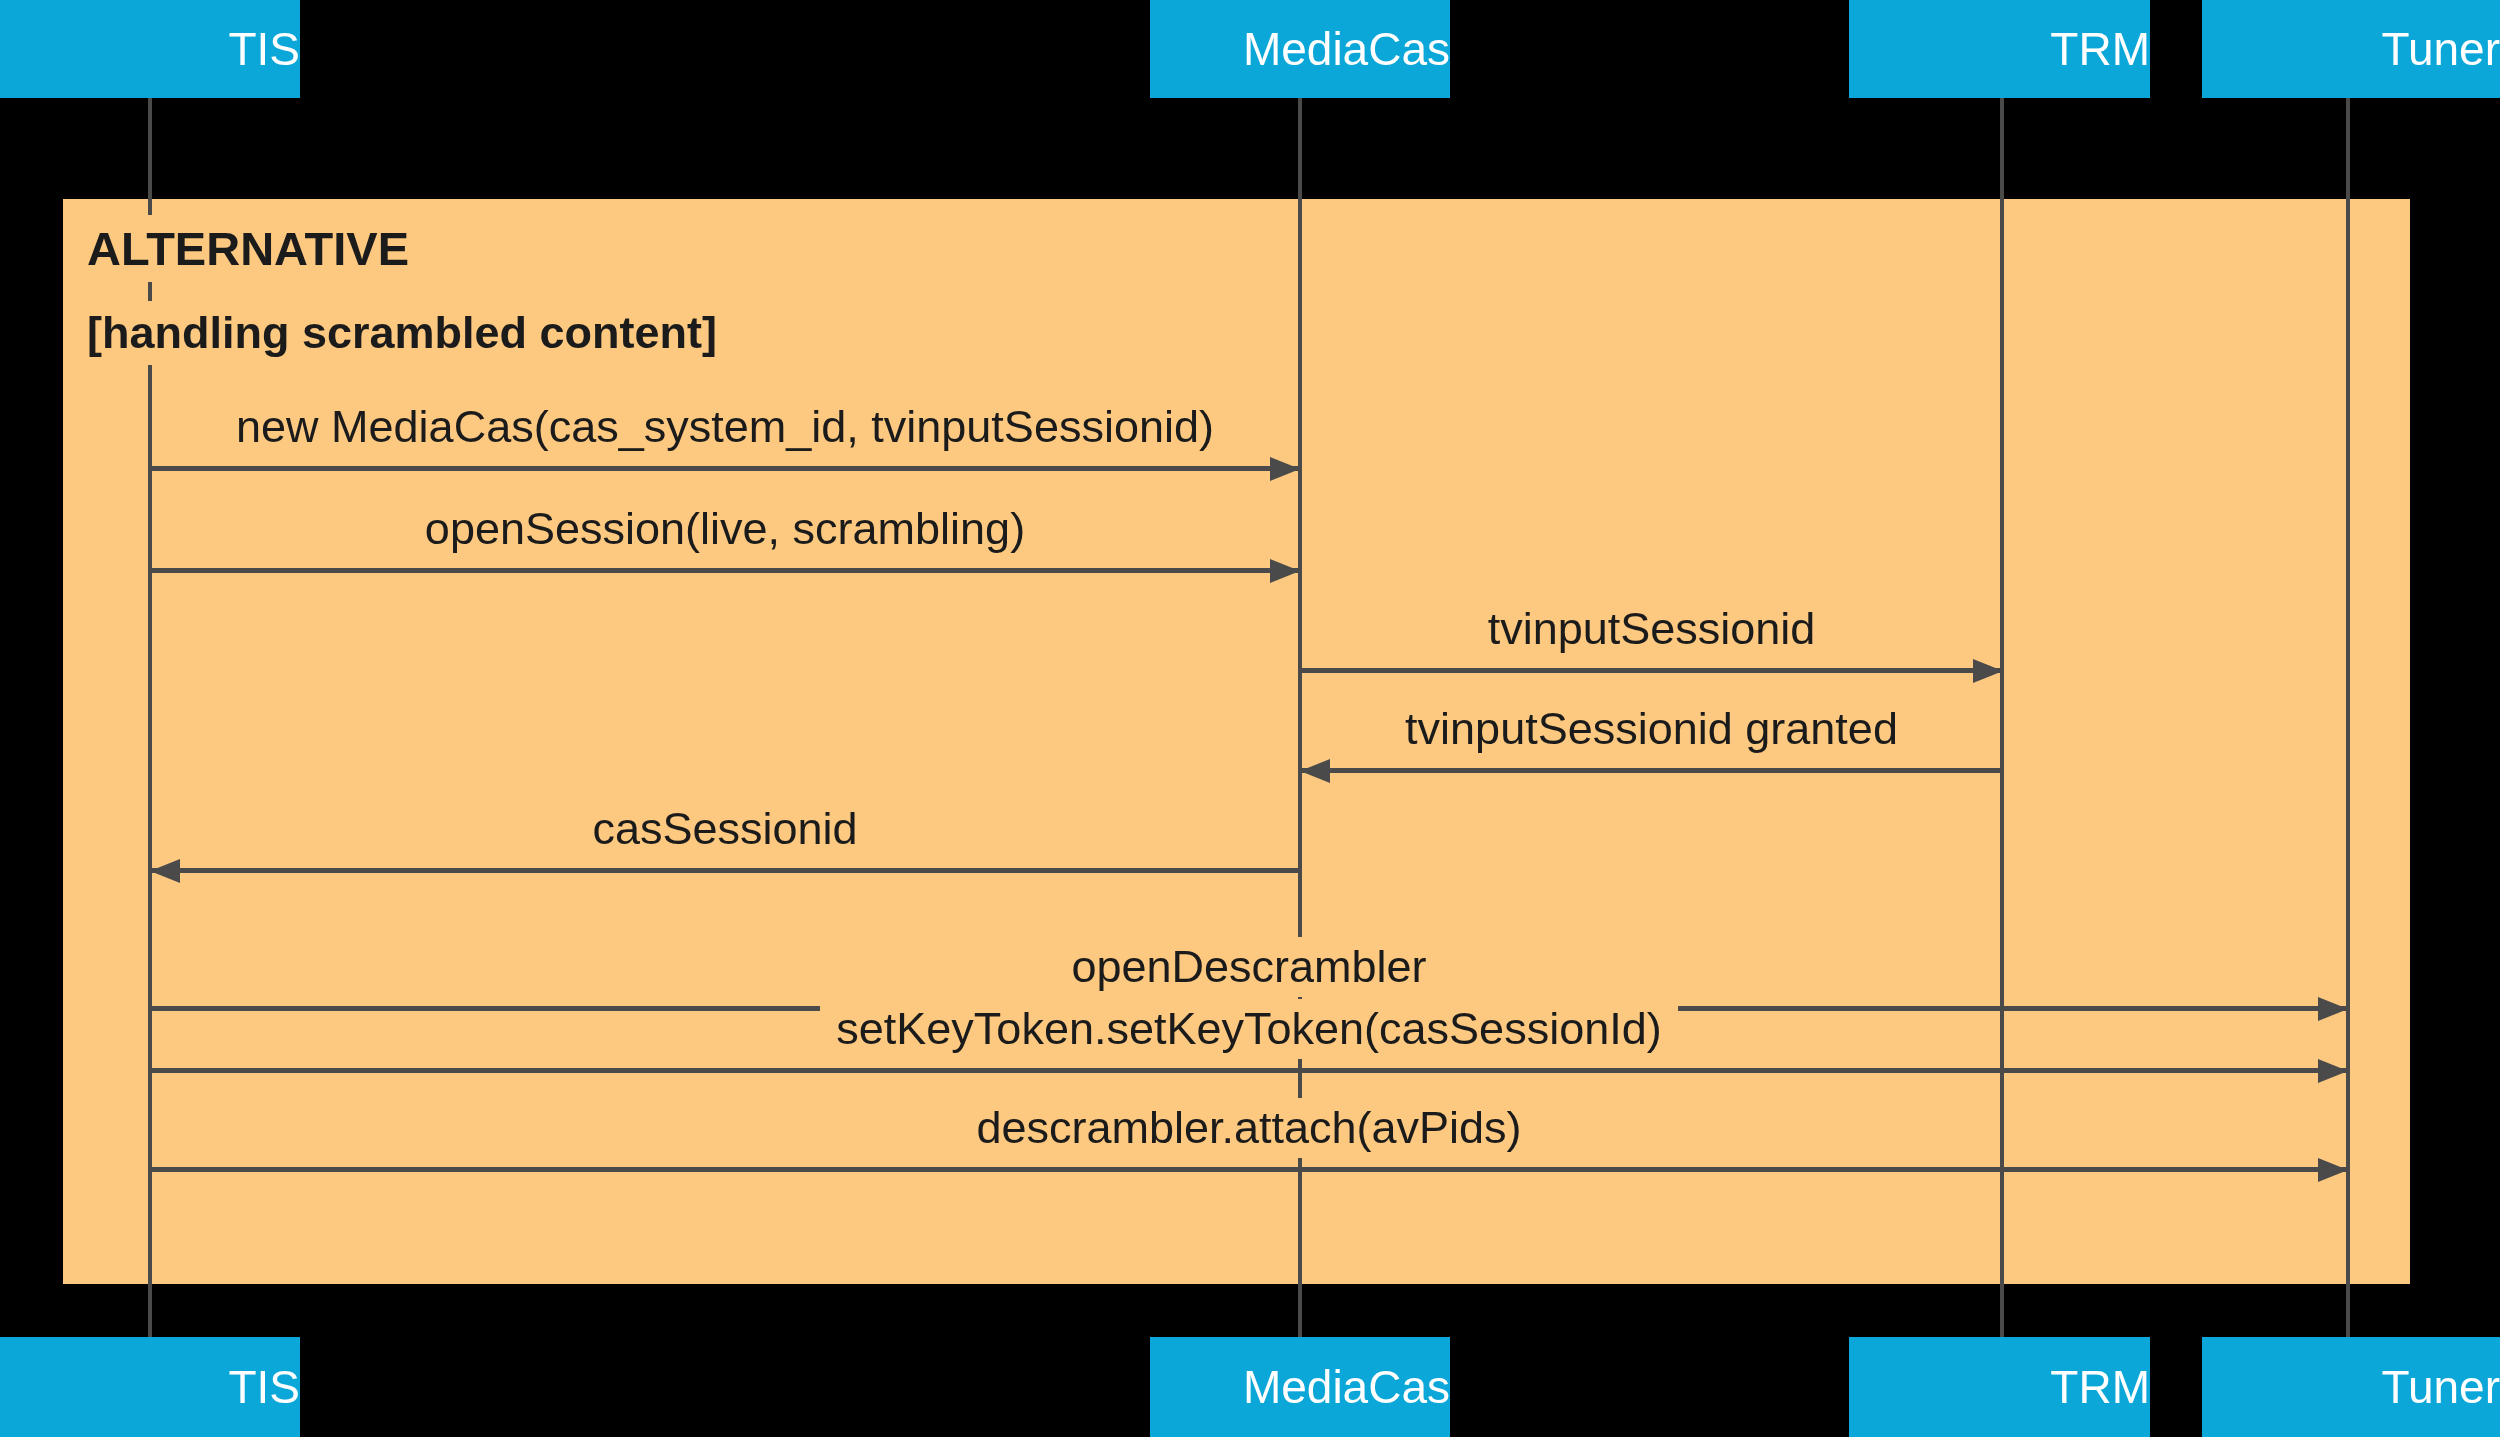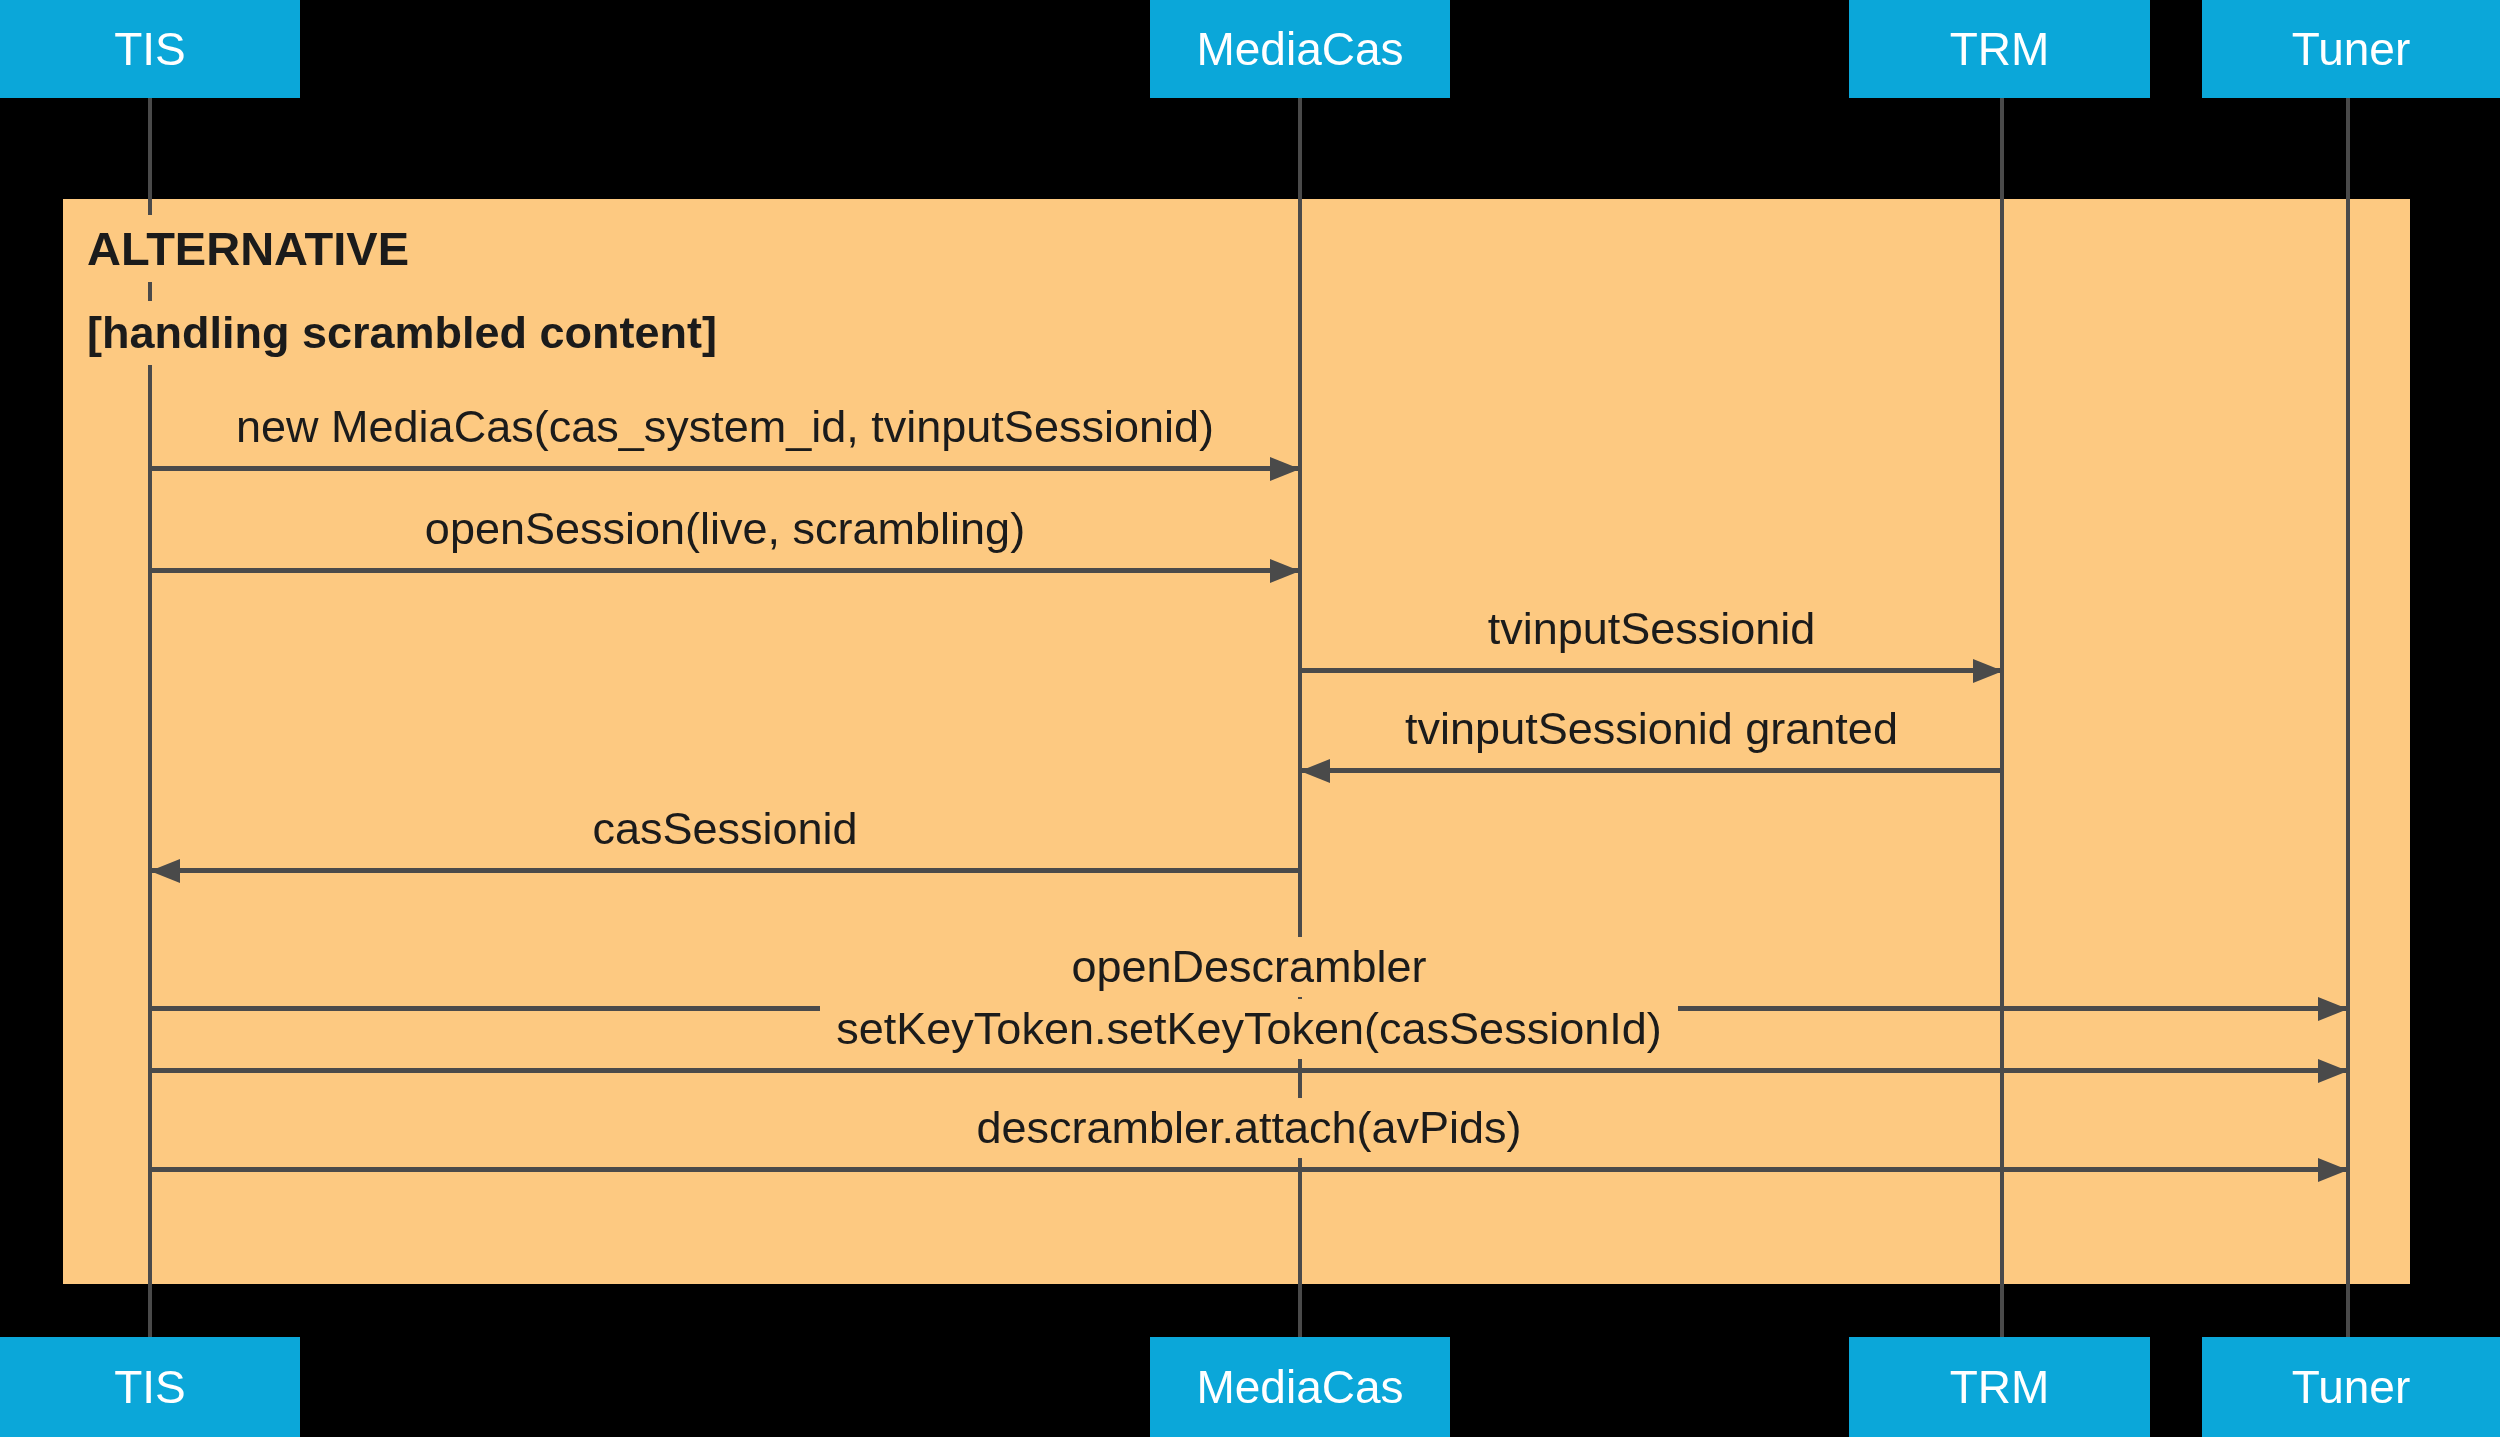--- a/index.html
+++ b/index.html
@@ -17,21 +17,21 @@
     background:var(--bg);
     overflow:hidden;
     font-family:"Liberation Sans", sans-serif;
   }
   
   .participant{
     position:absolute;
     height:98px;
     background:var(--participant-fill);
     color:var(--participant-text);
-    display:flex;align-items:center;justify-content:center;
+    display:flex;align-items:center;justify-content:flex-end;
     font-size:46px;
     z-index:5;
   }
   .participant.bottom{height:100px;}
   
   .lifeline{
     position:absolute;
     top:98px;height:1240px;
     width:4px;
     background:var(--line);

